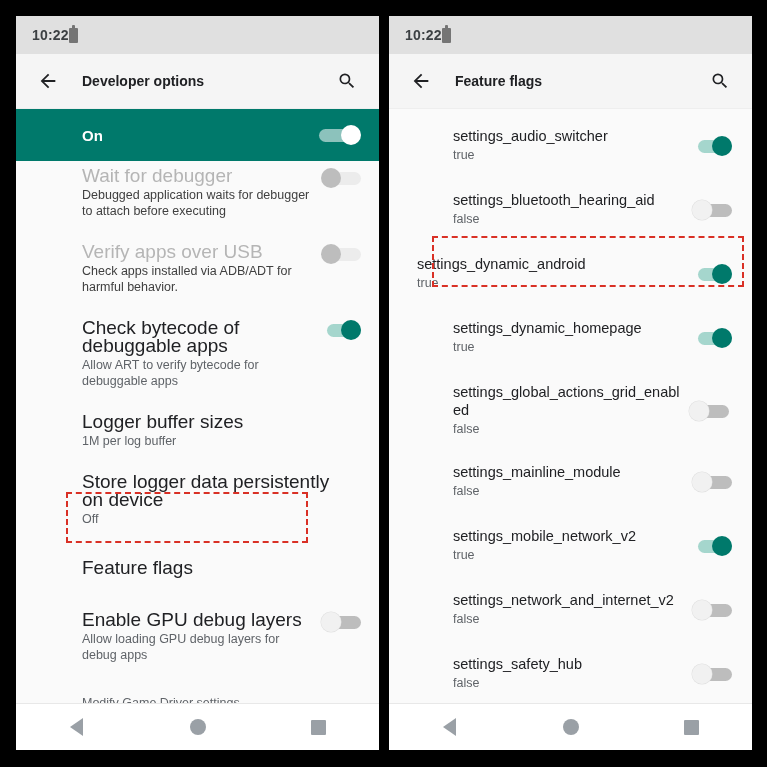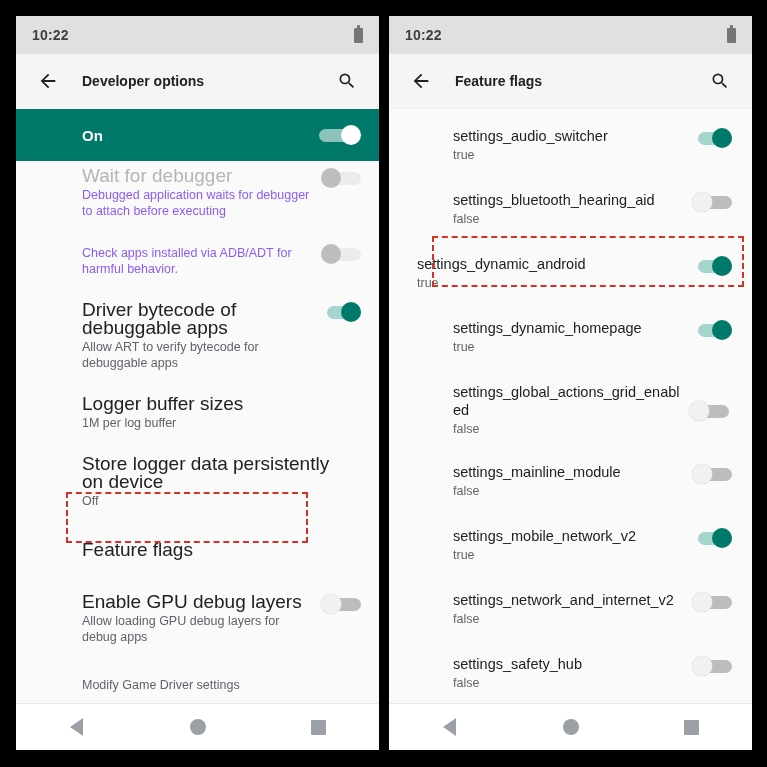--- a/index.html
+++ b/index.html
@@ -29,21 +29,21 @@
   }
   #phone-left { left: 16px; }
   #phone-right { left: 389px; }
 
   
   .status-bar {
     height: 38px;
     background: #e0e0e0;
     display: flex;
     align-items: center;
-    justify-content: space-between;
+    justify-content: flex-start;
     padding: 0 16px;
     flex: 0 0 auto;
   }
   .status-time {
     font-size: 14px;
     color: #3c4043;
     font-weight: bold;
     letter-spacing: 0.2px;
   }
   .battery {
@@ -150,24 +150,24 @@
     color: #202124;
     line-height: 18px;
   }
   .row-sub {
     font-size: 12.5px;
     color: #5f6368;
     line-height: 16px;
     margin-top: 2px;
   }
   .row.disabled .row-title { color: #b5b5b5; }
-  .row.disabled .row-sub { color: #8b5cf6; }
-
-  
-  #phone-right .row { padding-left: 64px; padding-right: 20px; }
+  .row.disabled .row-sub { color: #404040; }
+
+  
+  #phone-right .row { padding-left: 64px; padding-right: 20px; align-items: center; }
   #phone-right .row-title { font-size: 14.5px; }
 
   
   .switch {
     position: relative;
     width: 40px;
     height: 20px;
     flex: 0 0 auto;
     margin-top: 1px;
   }
@@ -276,31 +276,32 @@
           <div class="row-sub">Debugged application waits for debugger to attach before executing</div>
         </span>
         <span class="switch disabled">
           <span class="track"></span>
           <span class="thumb"></span>
         </span>
       </div>
 
       <div class="row disabled">
         <span class="row-text">
+          <div class="row-title">Verify apps over USB</div>
           <div class="row-sub">Check apps installed via ADB/ADT for harmful behavior.</div>
         </span>
         <span class="switch disabled">
           <span class="track"></span>
           <span class="thumb"></span>
         </span>
       </div>
 
       <div class="row">
         <span class="row-text">
-          <div class="row-title">Driver bytecode of debuggable apps</div>
+          <div class="row-title">Check bytecode of debuggable apps</div>
           <div class="row-sub">Allow ART to verify bytecode for debuggable apps</div>
         </span>
         <span class="switch on">
           <span class="track"></span>
           <span class="thumb"></span>
         </span>
       </div>
 
       <div class="row">
         <span class="row-text">

